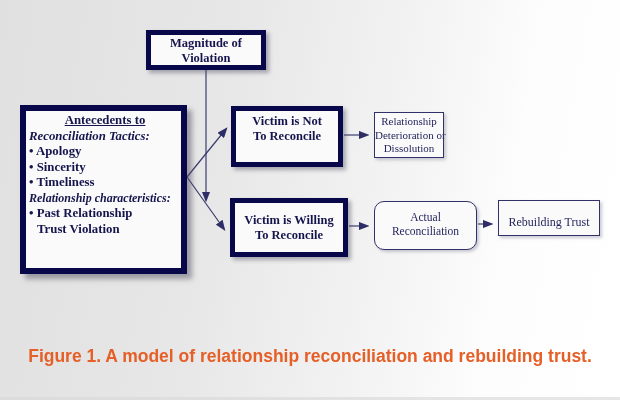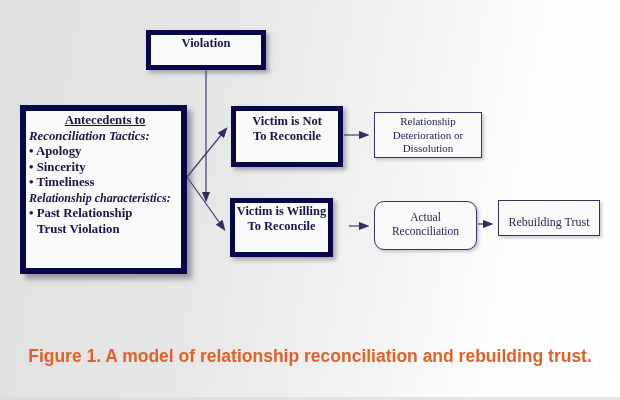--- a/index.html
+++ b/index.html
@@ -16,22 +16,22 @@
   #magnitude-box{left:146px;top:30px;width:120px;height:40px;font-size:12.5px;line-height:14.5px;padding-top:1px;}
   #antecedents-box{left:20px;top:105px;width:167px;height:169px;border-width:6px;text-align:left;
     font-size:12.8px;line-height:15.5px;padding:2px 0 0 3px;box-shadow:5px 5px 5px rgba(80,80,100,.5);}
   .ant-title{text-align:center;font-weight:bold;text-decoration:underline;}
   .ant-h1{font-weight:bold;font-style:italic;}
   .ant-h2{font-style:italic;font-size:12px;}
   .ant-item{font-weight:bold;}
   .ant-cont{font-weight:bold;padding-left:8px;}
 
   #victim-not-box{left:231px;top:106px;width:112px;height:61px;font-size:12.5px;line-height:15px;padding-top:3px;}
-  #rel-det-box{left:374px;top:112px;width:108px;height:46px;font-size:11px;line-height:13.5px;padding-top:2px;}
-  #victim-willing-box{left:230px;top:198px;width:103px;height:59px;font-size:12.5px;line-height:15px;padding-top:1px;}
+  #rel-det-box{left:374px;top:112px;width:70px;height:46px;font-size:11px;line-height:13.5px;padding-top:2px;}
+  #victim-willing-box{left:230px;top:198px;width:118px;height:59px;font-size:12.5px;line-height:15px;padding-top:10px;}
   #actual-rec-box{left:374px;top:201px;width:103px;height:49px;font-size:11.5px;line-height:14px;padding-top:8px;border-radius:10px;}
   #rebuilding-box{left:498px;top:200px;width:102px;height:36px;font-size:12px;line-height:14px;padding-top:14px;}
 
   #arrow-layer{position:absolute;left:0;top:0;width:620px;height:400px;pointer-events:none;}
 
   #note-text{position:absolute;left:20px;top:286px;font-family:"Liberation Sans",sans-serif;
     font-size:12.5px;color:#0e0e0e;}
   #figure-caption{position:absolute;left:0;top:346px;width:620px;text-align:center;
     font-family:"Liberation Sans",sans-serif;font-weight:bold;font-size:17.5px;color:#e55f27;}
   #bottom-edge{position:absolute;left:0;bottom:0;width:620px;height:3px;background:#d9d9d9;opacity:.65;}
@@ -51,20 +51,21 @@
       <line x1="206" y1="70" x2="206" y2="200" marker-end="url(#ah)"></line>
       <line x1="187" y1="177" x2="226" y2="129" marker-end="url(#ah)"></line>
       <line x1="187" y1="177" x2="224" y2="229" marker-end="url(#ah)"></line>
       <line x1="344" y1="135" x2="367" y2="135" marker-end="url(#ah)"></line>
       <line x1="349" y1="226" x2="367" y2="226" marker-end="url(#ah)"></line>
       <line x1="478" y1="224" x2="491" y2="224" marker-end="url(#ah)"></line>
     </g>
   </svg>
 
   <div class="box bold-box" id="magnitude-box">
+    <div class="line">Magnitude of</div>
     <div class="line">Violation</div>
   </div>
 
   <div class="box bold-box" id="antecedents-box">
     <div class="ant-title">Antecedents to</div>
     <div class="ant-h1">Reconciliation Tactics:</div>
     <div class="ant-item">• Apology</div>
     <div class="ant-item">• Sincerity</div>
     <div class="ant-item">• Timeliness</div>
     <div class="ant-h2">Relationship characteristics:</div>

